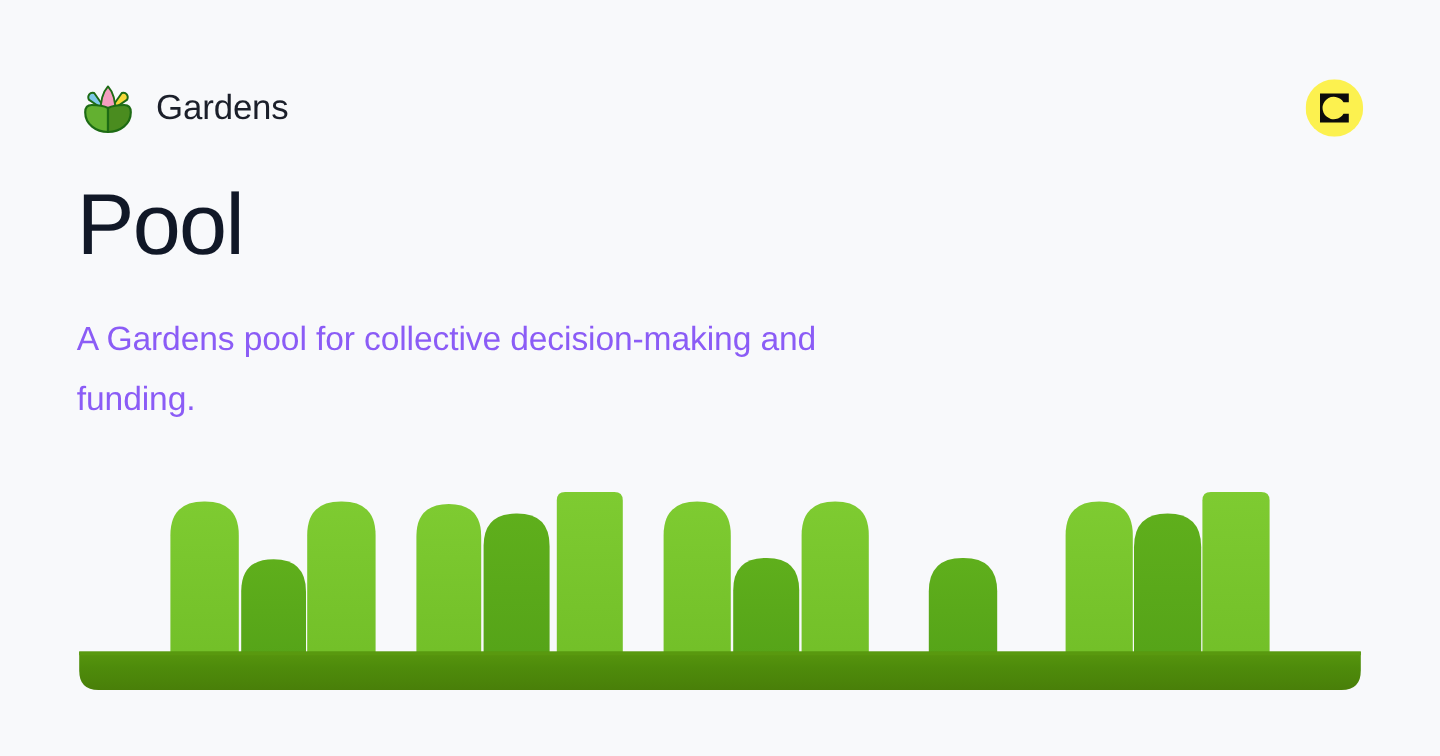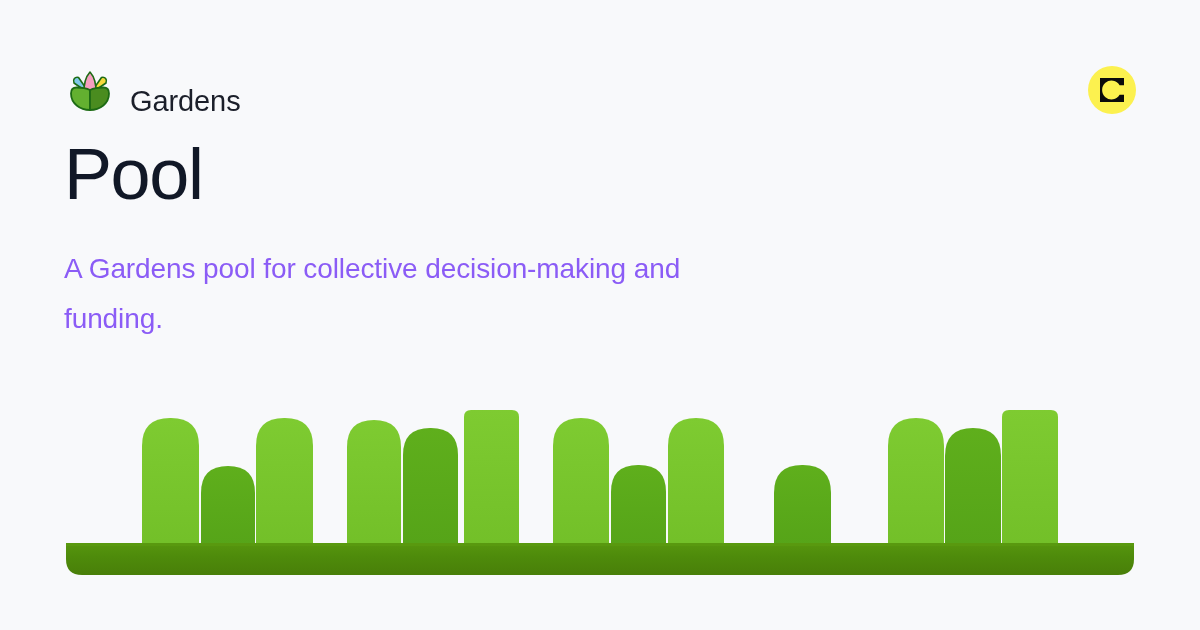--- a/index.html
+++ b/index.html
@@ -30,21 +30,21 @@
     left: 64px;
     right: 64px;
     height: 60px;
     display: flex;
     align-items: center;
     justify-content: space-between;
   }
 
   .brand {
     display: flex;
-    align-items: flex-end;
+    align-items: center;
     gap: 14px;
   }
 
   .brand-logo {
     width: 52px;
     height: 52px;
     display: block;
     flex: 0 0 auto;
   }
 
@@ -58,21 +58,21 @@
 
   .badge {
     width: 48px;
     height: 48px;
     display: block;
   }
 
   
   .main {
     position: absolute;
-    top: 136px;
+    top: 150px;
     left: 64px;
     width: 820px;
   }
 
   .page-title {
     font-size: 72px;
     font-weight: 400;
     color: #111827;
     letter-spacing: -1.4px;
     line-height: 1.08;

